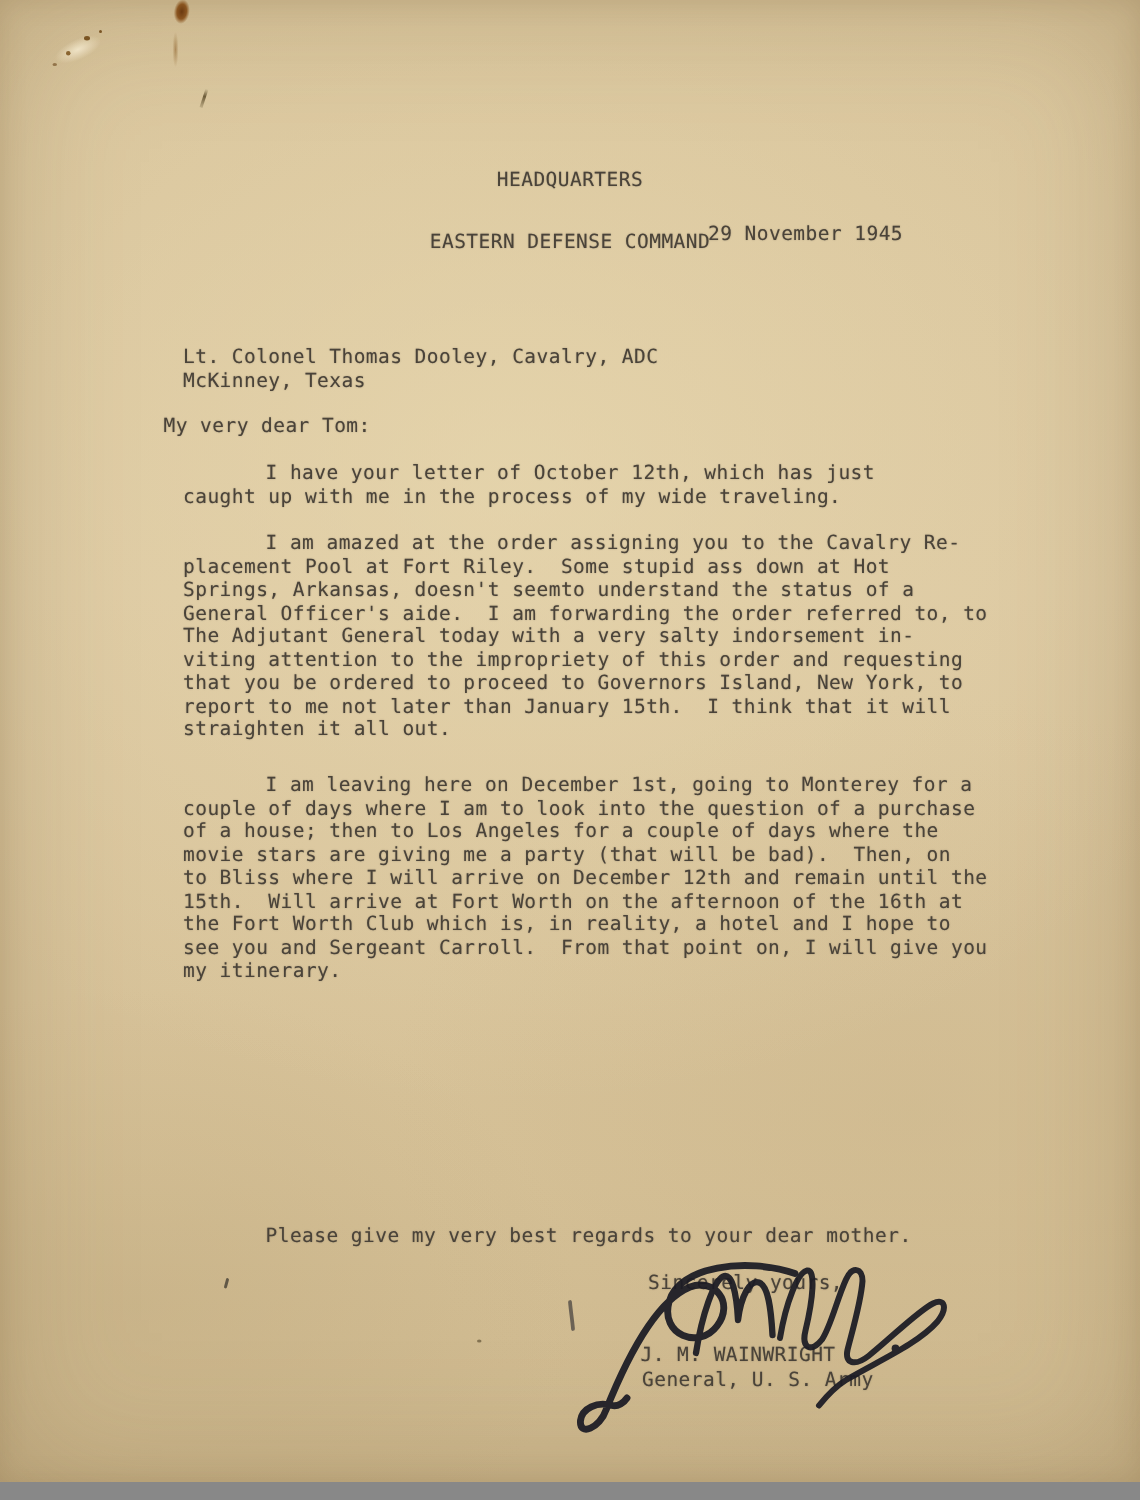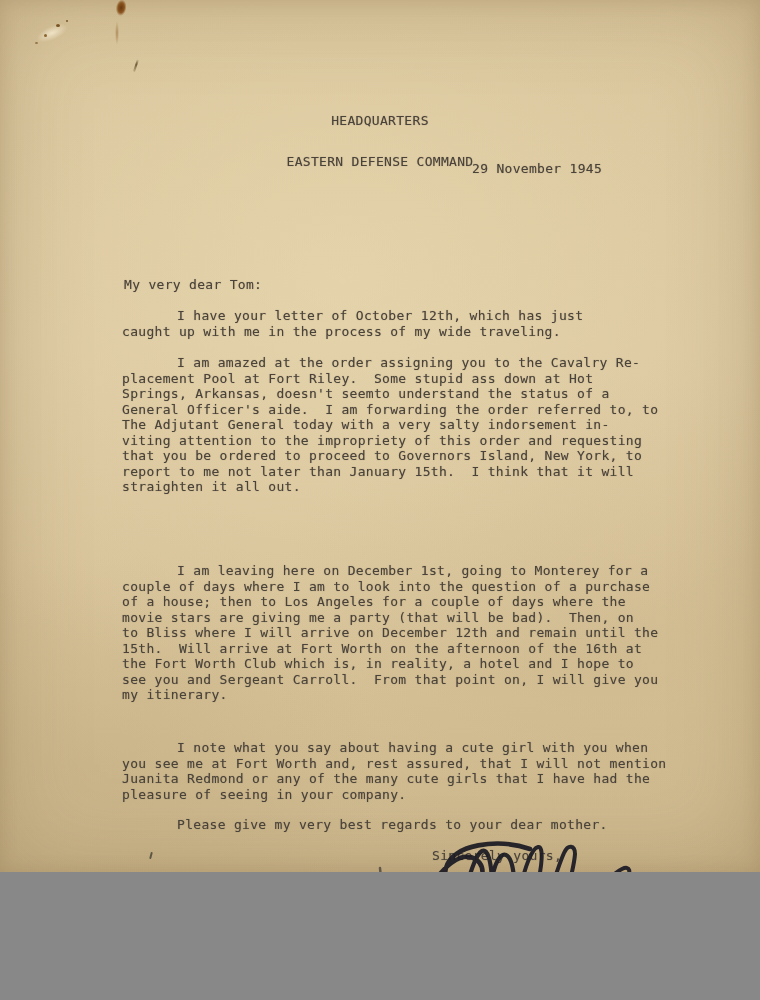--- a/index.html
+++ b/index.html
@@ -1,18 +1,18 @@
 <!DOCTYPE html>
 <html><head>
 <meta charset="utf-8">
 <style>
   html,body{margin:0;padding:0;background:#888;}
   .page{
     position:relative;
-    width:760px;height:872px;
+    width:760px;height:988px;
     margin:0 auto;
     overflow:hidden;
     background:
       radial-gradient(ellipse 900px 700px at 45% 32%, rgba(236,221,180,.55) 0%, rgba(236,221,180,0) 60%),
       radial-gradient(ellipse 500px 400px at 80% 75%, rgba(200,178,135,.35) 0%, rgba(200,178,135,0) 70%),
       radial-gradient(ellipse 420px 300px at 12% 88%, rgba(190,168,125,.40) 0%, rgba(190,168,125,0) 70%),
       linear-gradient(180deg,#d8c49b 0%,#dbc7a0 40%,#d5c096 80%,#cdb88e 100%);
     box-shadow: inset 0 0 90px rgba(115,90,50,.28), inset 0 0 18px rgba(115,90,50,.18);
     font-family:"DejaVu Sans Mono","Liberation Mono",monospace;
     color:#4a4339;
@@ -20,26 +20,26 @@
   .typed{
     position:absolute;
     font-size:13px;
     line-height:15.5px;
     letter-spacing:.3px;
     white-space:pre;
     text-shadow:0 0 1px rgba(74,67,57,.45);
   }
   .para{ text-indent:55px; }
   .letterhead{ left:0; right:0; top:87px; text-align:center; line-height:13.6px; }
-  .date{ left:472px; top:161px; }
+  .date{ left:472px; top:149px; }
   .recipient{ left:122px; top:231px; }
-  .salutation{ left:124px; top:277px; }
+  .salutation{ left:109px; top:277px; }
   .p1{ left:122px; top:308px; }
   .p2{ left:122px; top:355px; }
-  .p3{ left:122px; top:516px;margin-top:47px; }
+  .p3{ left:122px; top:516px; }
   .p4{ left:122px; top:677px; }
   .p5{ left:122px; top:740px; }
   .p6{ left:122px; top:817px; }
   .closing{ left:432px; top:848px; }
   .sig-name{ left:427px; top:896px; }
   .sig-title{ left:428px; top:913px; }
   .note{ left:128px; top:934px; }
   .signature-svg{ position:absolute; left:360px; top:840px; width:290px; height:120px; }
 
   
@@ -90,20 +90,22 @@
   <div class="stain apostrophe-mark"></div>
   <div class="stain speck"></div>
 
   <div class="typed letterhead">
     <div>HEADQUARTERS</div>
     <div>EASTERN DEFENSE COMMAND</div>
   </div>
 
   <div class="typed date">29 November 1945</div>
 
+  <div class="typed recipient">Lt. Colonel Thomas Dooley, Cavalry, ADC
+McKinney, Texas</div>
 
   <div class="typed salutation">My very dear Tom:</div>
 
   <div class="typed para p1">I have your letter of October 12th, which has just
 caught up with me in the process of my wide traveling.</div>
   <div class="typed para p2">I am amazed at the order assigning you to the Cavalry Re-
 placement Pool at Fort Riley.  Some stupid ass down at Hot
 Springs, Arkansas, doesn't seemto understand the status of a
 General Officer's aide.  I am forwarding the order referred to, to
 The Adjutant General today with a very salty indorsement in-
@@ -113,24 +115,20 @@
 straighten it all out.</div>
   <div class="typed para p3">I am leaving here on December 1st, going to Monterey for a
 couple of days where I am to look into the question of a purchase
 of a house; then to Los Angeles for a couple of days where the
 movie stars are giving me a party (that will be bad).  Then, on
 to Bliss where I will arrive on December 12th and remain until the
 15th.  Will arrive at Fort Worth on the afternoon of the 16th at
 the Fort Worth Club which is, in reality, a hotel and I hope to
 see you and Sergeant Carroll.  From that point on, I will give you
 my itinerary.</div>
-  <div class="typed para p5">I note what you say about having a cute girl with you when
-you see me at Fort Worth and, rest assured, that I will not mention
-Juanita Redmond or any of the many cute girls that I have had the
-pleasure of seeing in your company.</div>
   <div class="typed para p6">Please give my very best regards to your dear mother.</div>
 
   <div class="typed closing">Sincerely yours,</div>
 
   <div class="typed sig-name">J. M. WAINWRIGHT</div>
   <div class="typed sig-title">General, U. S. Army</div>
 
   <svg class="signature-svg" viewBox="0 0 290 120">
     <g fill="none" stroke="#1b1b24" stroke-linecap="round" stroke-linejoin="round" opacity="0.93">
 

